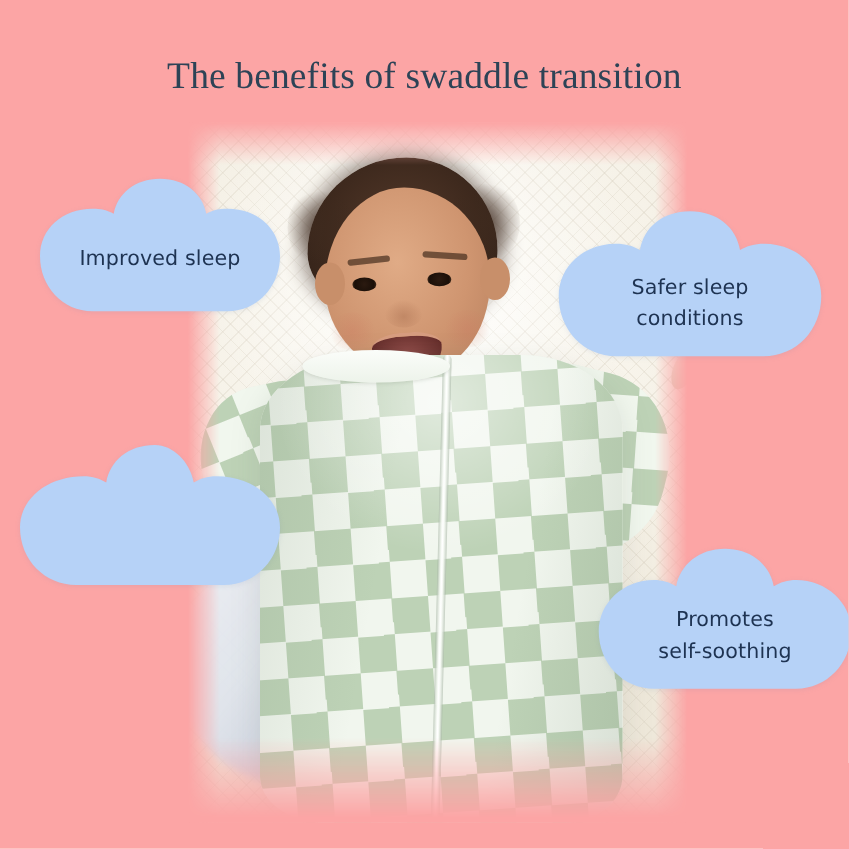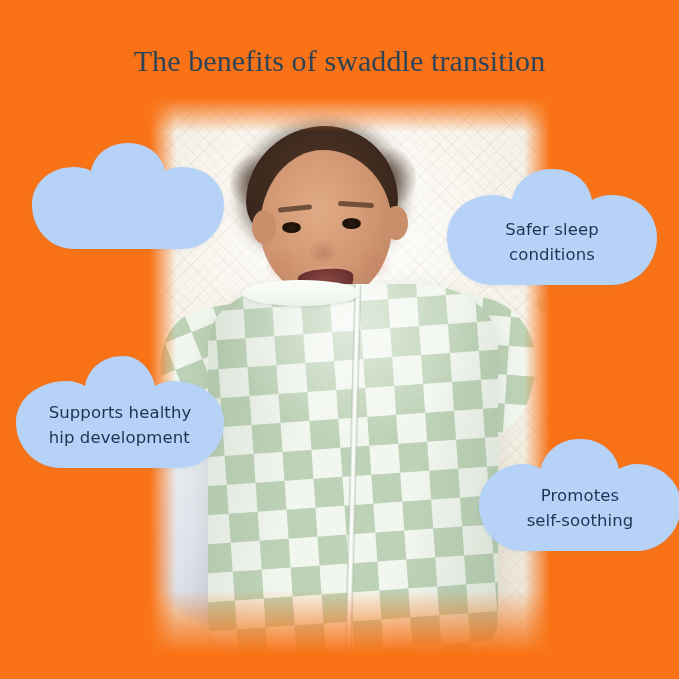--- a/index.html
+++ b/index.html
@@ -10,21 +10,21 @@
     width: 679px;
     height: 679px;
     overflow: hidden;
     font-family: "Liberation Sans", sans-serif;
   }
 
   #infographic {
     position: relative;
     width: 679px;
     height: 679px;
-    background: #f97316;
+    background: #fca5a5;
     overflow: hidden;
   }
 
   
   .title {
     position: absolute;
     top: 44px;
     left: 0;
     width: 679px;
     text-align: center;
@@ -333,40 +333,39 @@
   </div>
 
   <div class="title">The benefits of swaddle transition</div>
 
   <div class="cloud" id="cloud-improved-sleep">
     <div class="cloud-shape">
       <svg viewBox="0 0 200 116" preserveAspectRatio="none">
         <path fill="#b6d2f7" d="M100 4c-20 0-34 12-37 28-5-3-11-4-17-4C22 28 4 44 4 66c0 24 18 44 42 44h108c24 0 42-20 42-44 0-22-18-38-42-38-6 0-12 1-17 4-3-16-17-28-37-28z"></path>
       </svg>
     </div>
+    <div class="cloud-text">Improved sleep</div>
   </div>
 
   <div class="cloud" id="cloud-safer-sleep">
     <div class="cloud-shape">
       <svg viewBox="0 0 218 128" preserveAspectRatio="none">
         <path fill="#b6d2f7" d="M109 4c-22 0-37 13-40 31-5-3-12-5-19-5C24 30 4 48 4 72c0 27 20 48 46 48h118c26 0 46-21 46-48 0-24-20-42-46-42-7 0-14 2-19 5-3-18-18-31-40-31z"></path>
       </svg>
     </div>
     <div class="cloud-text">Safer sleep
 conditions</div>
   </div>
 
   <div class="cloud" id="cloud-hip-development">
     <div class="cloud-shape">
       <svg viewBox="0 0 216 124" preserveAspectRatio="none">
         <path fill="#b6d2f7" d="M112 4c-22 0-36 13-39 30-5-3-11-5-18-5C26 29 4 47 4 70c0 26 20 46 45 46h118c25 0 45-20 45-46 0-23-22-41-51-41-7 0-13 2-18 5-3-17-17-30-31-30z"></path>
       </svg>
     </div>
-    <div class="cloud-text">Supports healthy
-hip development</div>
   </div>
 
   <div class="cloud" id="cloud-self-soothing">
     <div class="cloud-shape">
       <svg viewBox="0 0 210 124" preserveAspectRatio="none">
         <path fill="#b6d2f7" d="M105 4c-21 0-36 13-39 30-5-3-11-5-18-5C24 29 4 47 4 70c0 26 20 46 44 46h114c24 0 44-20 44-46 0-23-20-41-44-41-7 0-13 2-18 5-3-17-18-30-39-30z"></path>
       </svg>
     </div>
     <div class="cloud-text">Promotes
 self-soothing</div>

